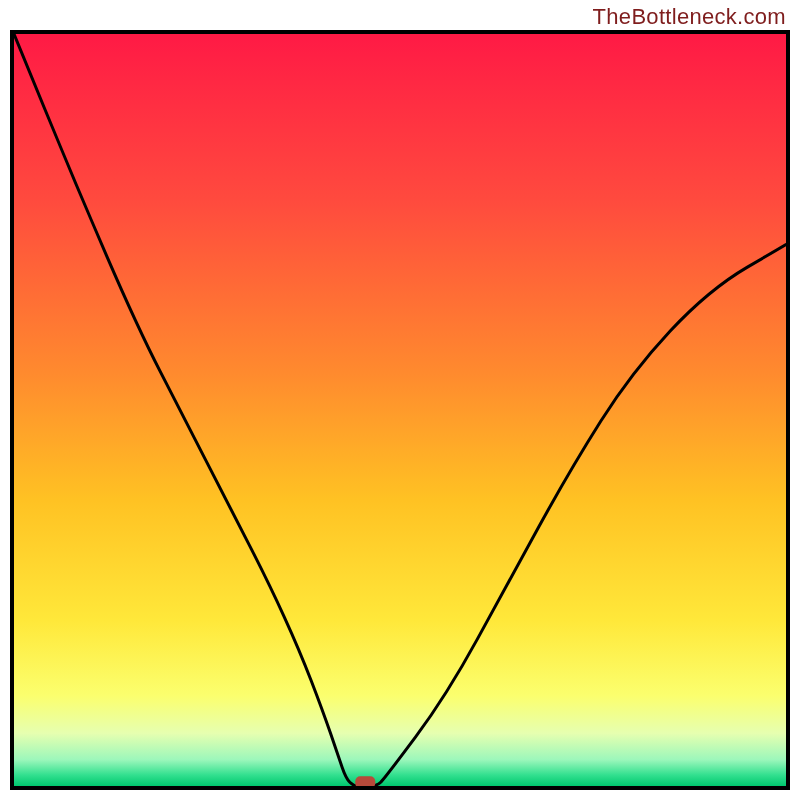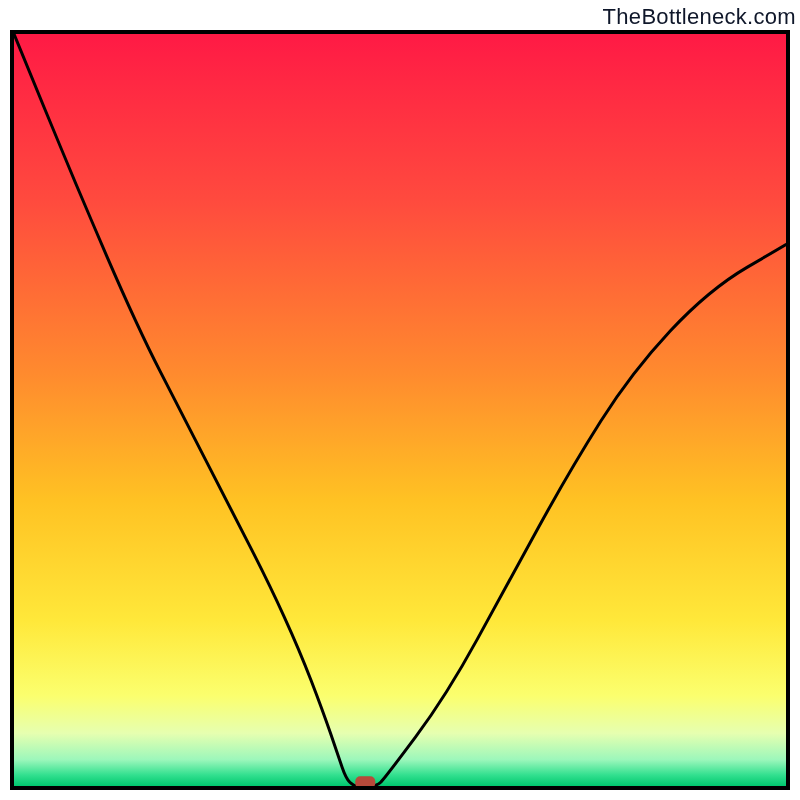--- a/index.html
+++ b/index.html
@@ -8,24 +8,24 @@
     background: #fff;
     width: 800px;
     height: 800px;
     overflow: hidden;
     position: relative;
     font-family: Arial, Helvetica, sans-serif;
   }
   .watermark {
     position: absolute;
     top: 4px;
-    right: 4px;
+    right: 14px;
     font-size: 22px;
     font-weight: 400;
-    color: #0f172a;
+    color: #7f1d1d;
     letter-spacing: 0.3px;
     z-index: 10;
   }
   .frame {
     position: absolute;
     top: 30px;
     left: 10px;
     width: 780px;
     height: 760px;
     background: #000;

